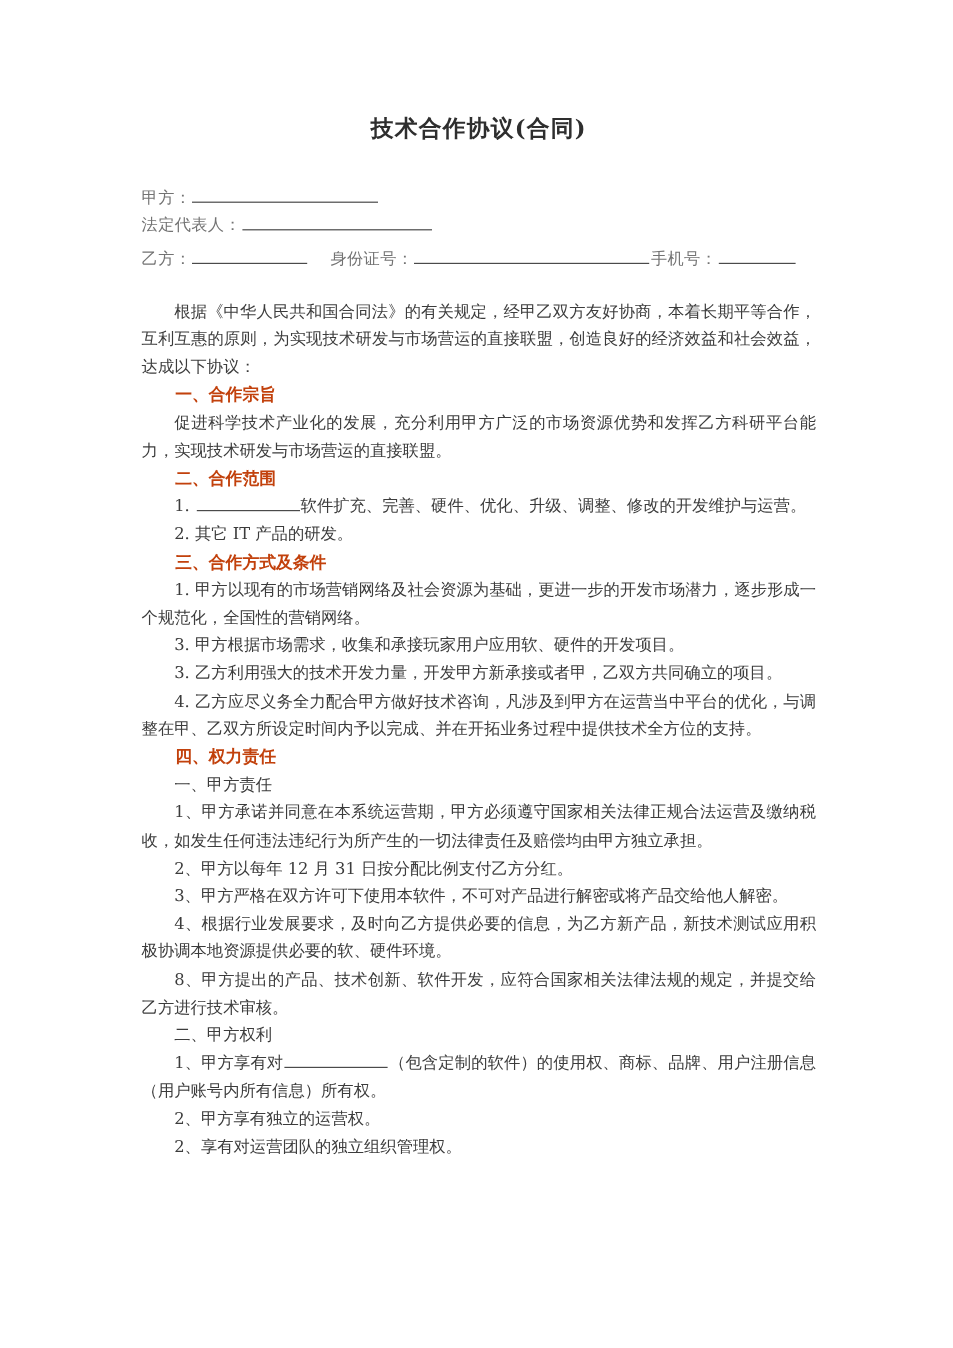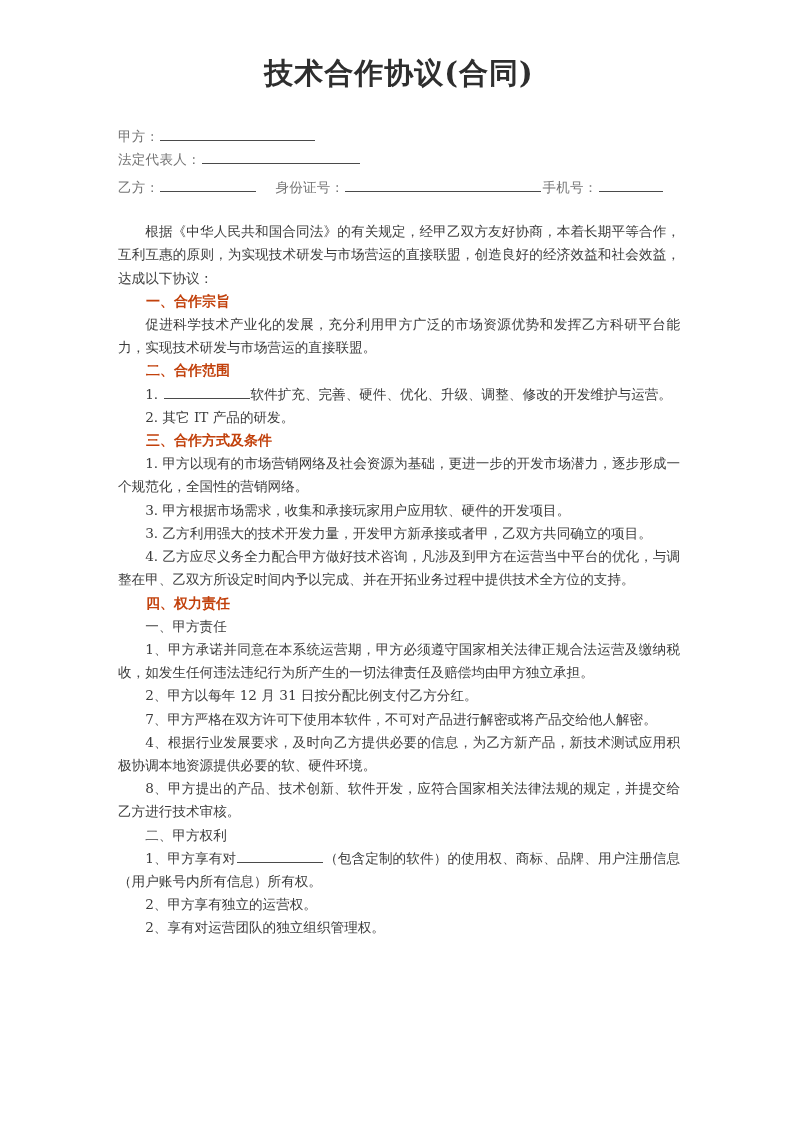--- a/index.html
+++ b/index.html
@@ -19,26 +19,26 @@
     position: relative;
     width: 794px;
     height: 1123px;
     box-sizing: border-box;
     padding: 0 114px 0 118px;
   }
 
   
   .doc-title {
     text-align: center;
-    font-size: 29px;
+    font-size: 19px;
     font-weight: 700;
     letter-spacing: 1px;
     color: #2e2e2e;
     margin: 0;
-    padding-top: 55px;
+    padding-top: 96px;
     line-height: 1.25;
     font-family: "DejaVu Serif", "Liberation Serif", serif;
   }
 
   
   .party-block {
     margin-top: 34px;
     font-size: 13.5px;
     line-height: 23px;
     color: #737373;
@@ -136,21 +136,21 @@
     <p class="p">1. 甲方以现有的市场营销网络及社会资源为基础，更进一步的开发市场潜力，逐步形成一个规范化，全国性的营销网络。</p>
     <p class="p">3. 甲方根据市场需求，收集和承接玩家用户应用软、硬件的开发项目。</p>
     <p class="p">3. 乙方利用强大的技术开发力量，开发甲方新承接或者甲，乙双方共同确立的项目。</p>
     <p class="p">4. 乙方应尽义务全力配合甲方做好技术咨询，凡涉及到甲方在运营当中平台的优化，与调整在甲、乙双方所设定时间内予以完成、并在开拓业务过程中提供技术全方位的支持。</p>
 
     <p class="h">四、权力责任</p>
 
     <p class="sub-h">一、甲方责任</p>
     <p class="p">1、甲方承诺并同意在本系统运营期，甲方必须遵守国家相关法律正规合法运营及缴纳税收，如发生任何违法违纪行为所产生的一切法律责任及赔偿均由甲方独立承担。</p>
     <p class="p">2、甲方以每年 12 月 31 日按分配比例支付乙方分红。</p>
-    <p class="p">7、甲方严格在双方许可下使用本软件，不可对产品进行解密或将产品交给他人解密。</p>
+    <p class="p">3、甲方严格在双方许可下使用本软件，不可对产品进行解密或将产品交给他人解密。</p>
     <p class="p">4、根据行业发展要求，及时向乙方提供必要的信息，为乙方新产品，新技术测试应用积极协调本地资源提供必要的软、硬件环境。</p>
     <p class="p">8、甲方提出的产品、技术创新、软件开发，应符合国家相关法律法规的规定，并提交给乙方进行技术审核。</p>
 
     <p class="sub-h">二、甲方权利</p>
     <p class="p"><span>1、甲方享有对</span><span class="blank blank-inline-wide"></span><span>（包含定制的软件）的使用权、商标、品牌、用户注册信息（用户账号内所有信息）所有权。</span></p>
     <p class="p">2、甲方享有独立的运营权。</p>
     <p class="p">2、享有对运营团队的独立组织管理权。</p>
 
   </div>
 </div>

